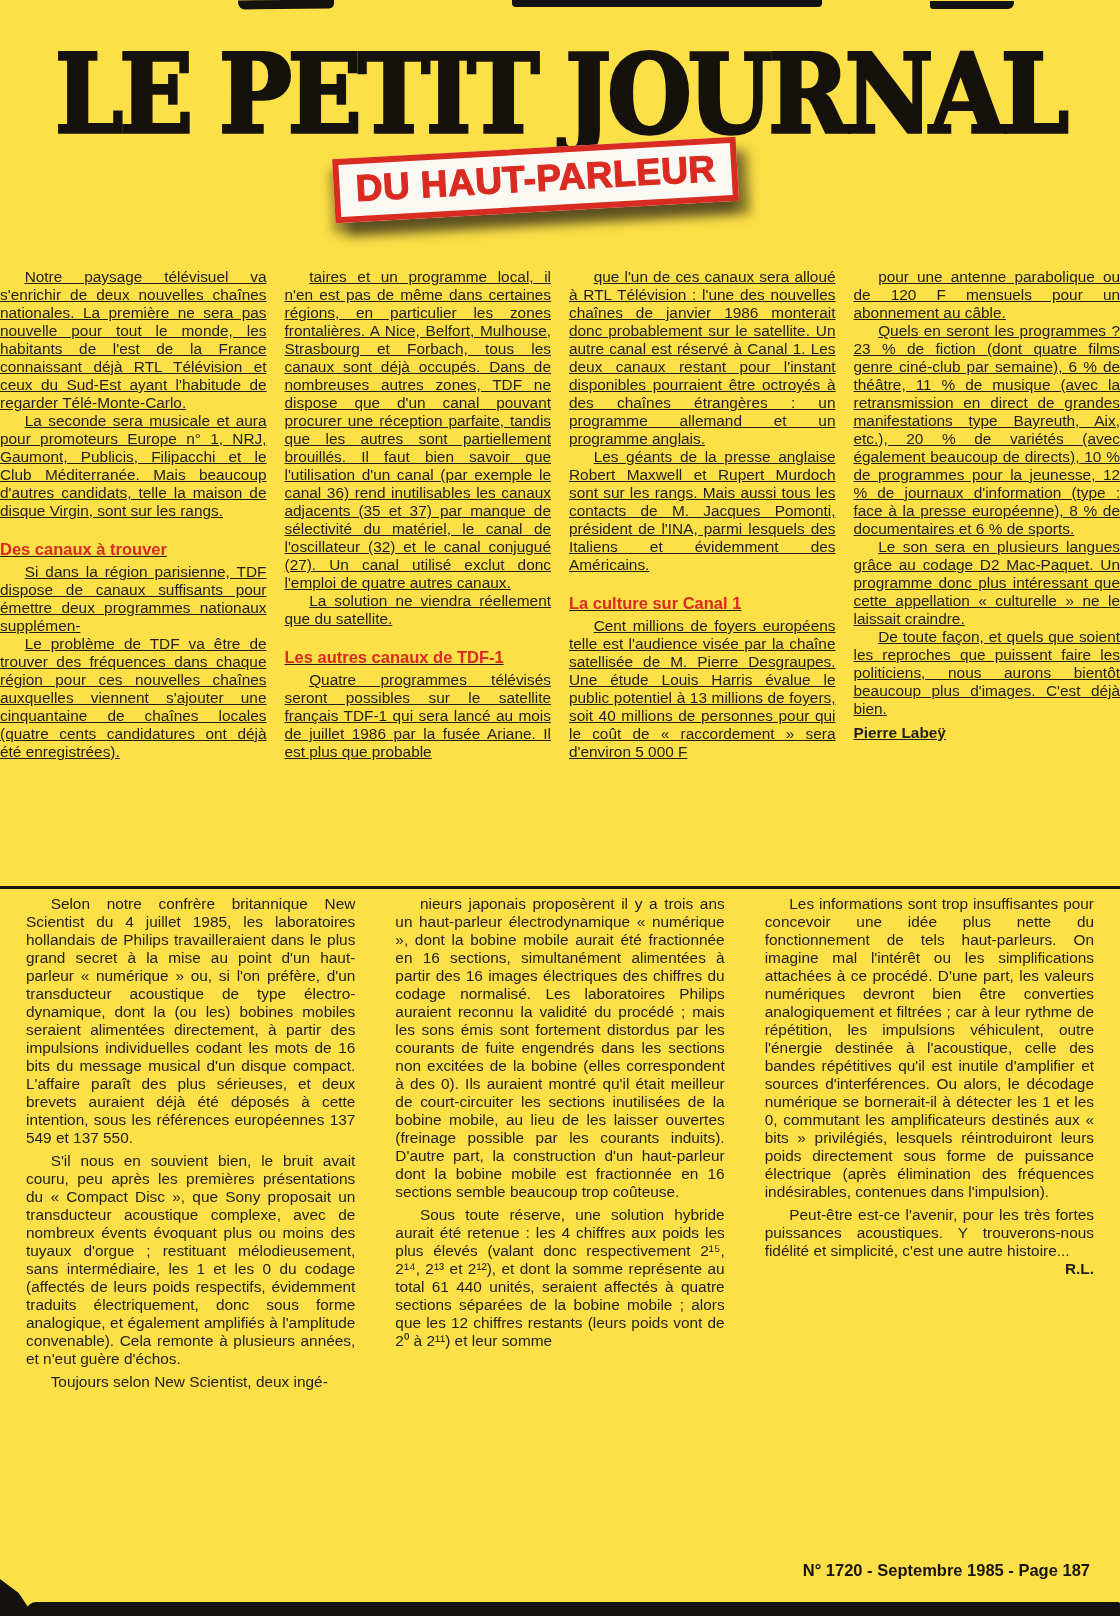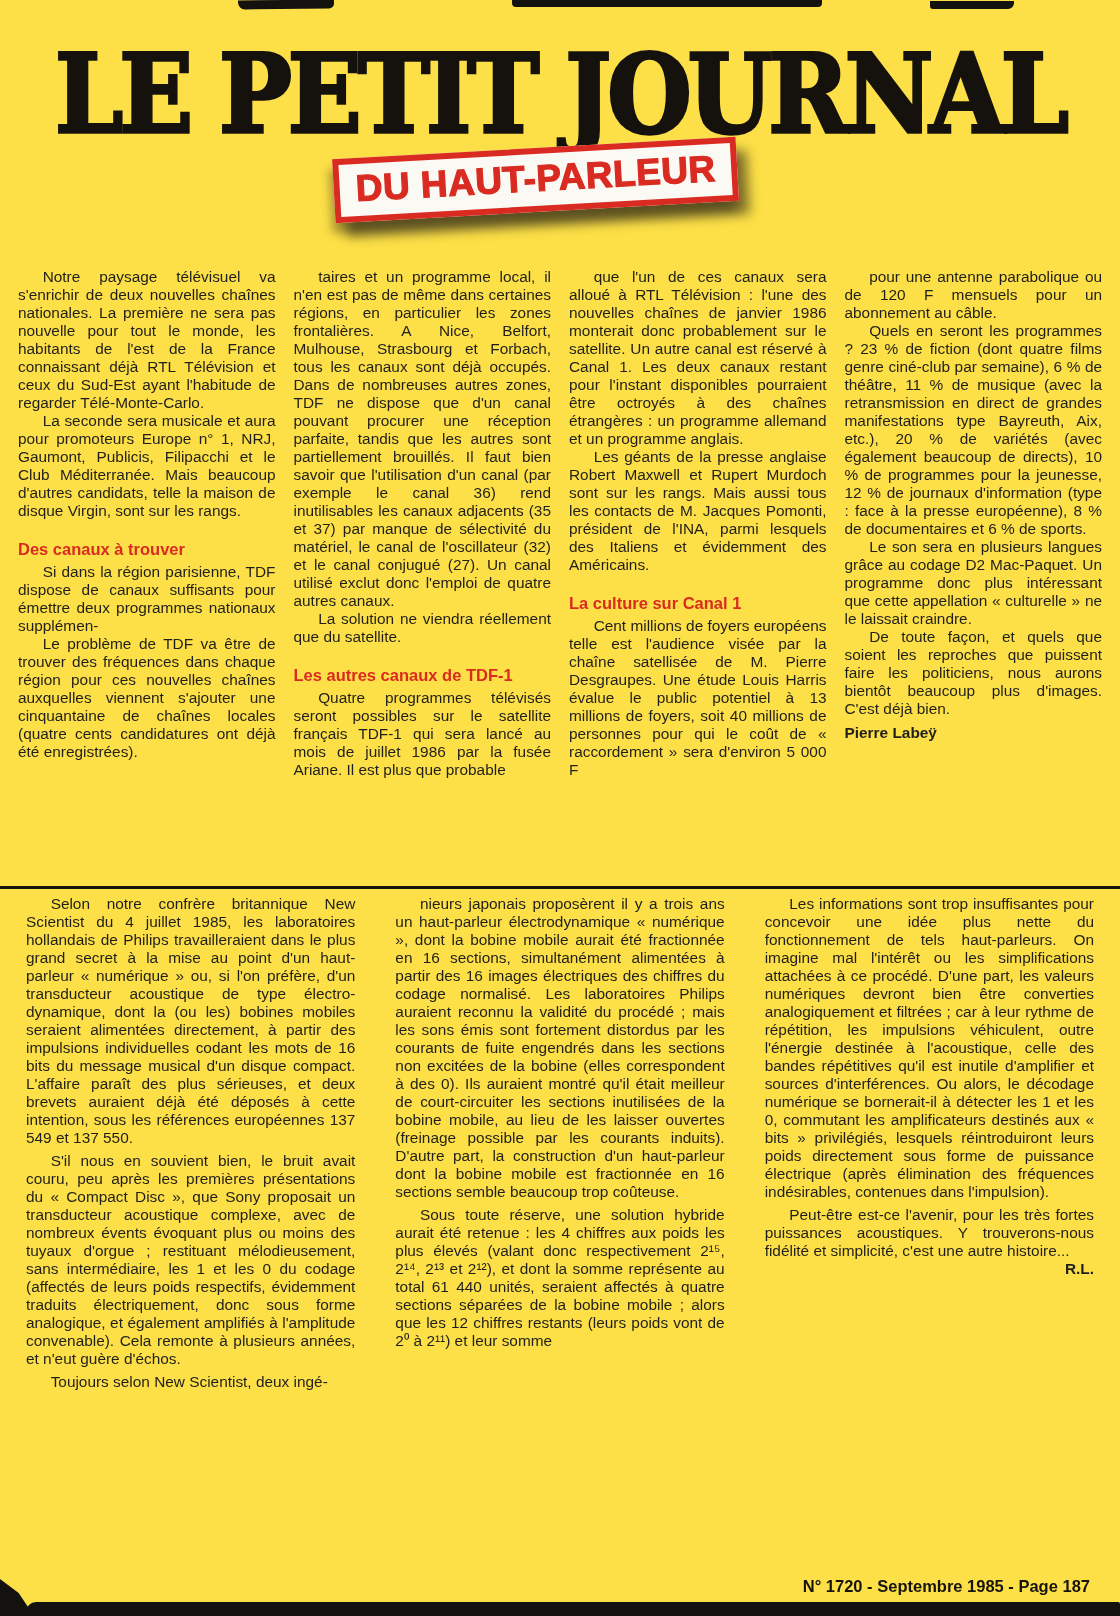--- a/index.html
+++ b/index.html
@@ -47,22 +47,23 @@
     padding:4px 16px 6px;
     -webkit-text-stroke:1.2px #d92b21;
     box-shadow:10px 14px 12px rgba(25,22,18,.55), -4px 10px 10px rgba(25,22,18,.35);
     white-space:nowrap;
   }
   
   .top-article{
     display:grid;
     grid-template-columns:repeat(4,1fr);
     column-gap:18px;
-    padding:10px 18px 0;
+    padding:10px 0 0;
     min-height:604px;
+    text-decoration:underline;
   }
   .cols3{
     display:grid;
     grid-template-columns:repeat(3,1fr);
     column-gap:40px;
     padding:6px 26px 0;
   }
   .para{
     margin:0;
     font-size:15.4px;
@@ -100,21 +101,21 @@
     letter-spacing:.5px;
   }
   .sig{
     float:right;
     font-weight:bold;
     text-indent:0;
   }
   .footer{
     position:absolute;
     right:30px;
-    bottom:20px;
+    bottom:36px;
     font-size:16.5px;
     font-weight:bold;
     color:#16130e;
   }
 </style>
 </head>
 <body>
 
 <div class="page">
 

